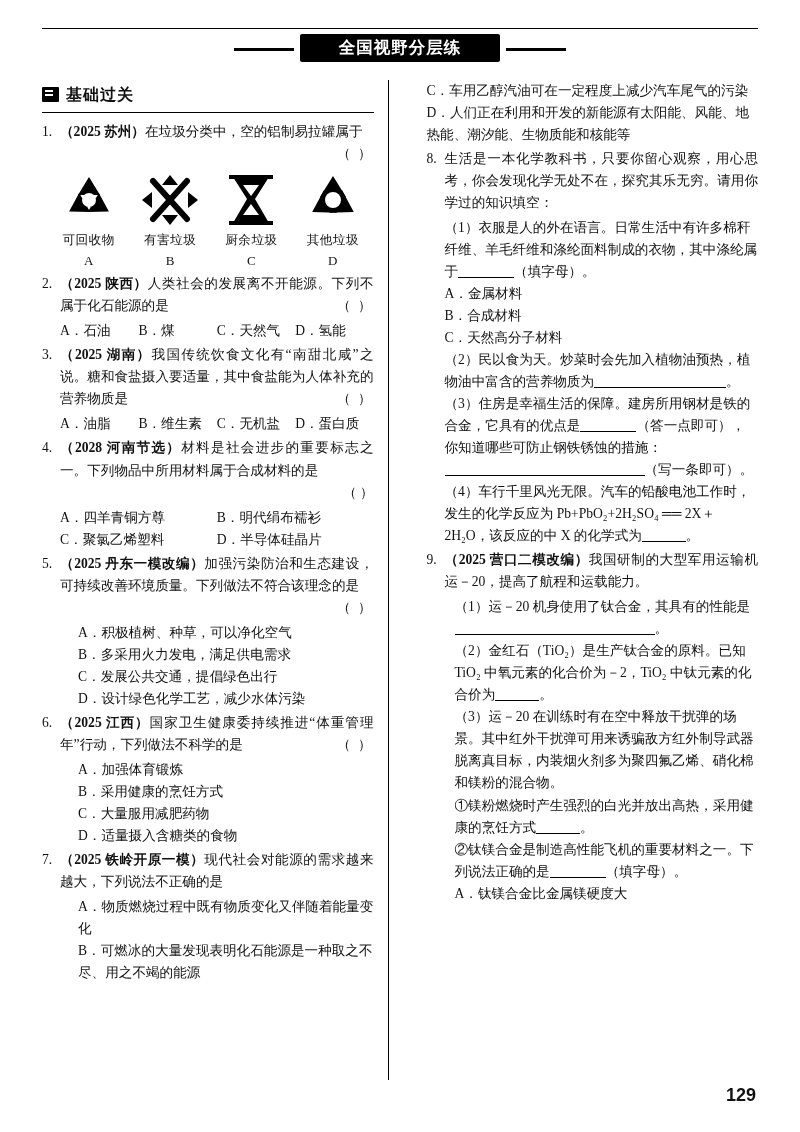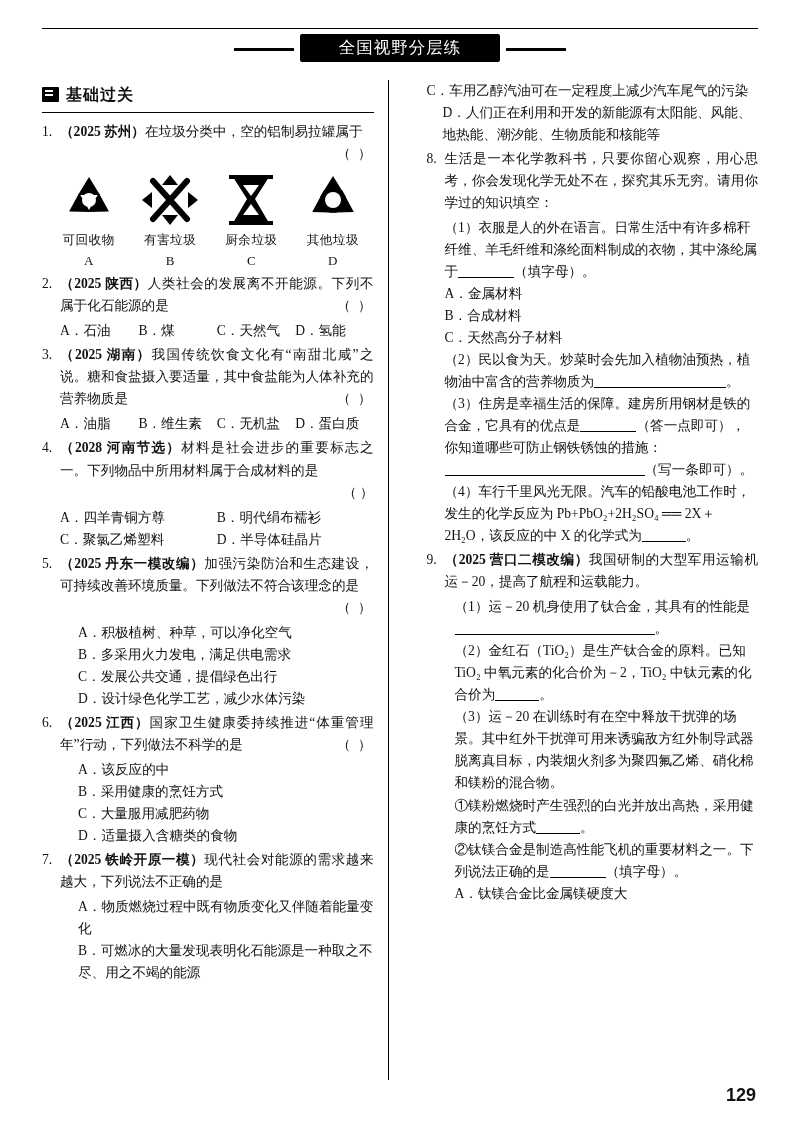--- a/index.html
+++ b/index.html
@@ -29,21 +29,21 @@
     left: 0;
     width: 800px;
     text-align: center;
   }
   .banner-inner {
     display: inline-block;
     position: relative;
     padding: 3px 39px;
     background: #000;
     color: #fff;
-    font-weight: normal;
+    font-weight: bold;
     font-size: 16.5px;
     letter-spacing: 1px;
     font-family: "Liberation Sans", "DejaVu Sans", sans-serif;
     border-radius: 2px;
   }
   .banner-inner::before,
   .banner-inner::after {
     content: "";
     position: absolute;
     top: 50%;
@@ -343,21 +343,21 @@
         <div class="opt-line">D．设计绿色化学工艺，减少水体污染</div>
       </div>
 
       <div class="q">
         <span class="q-num">6.</span>
         <span class="q-body">
           <span class="src">（2025 江西）</span><span>国家卫生健康委持续推进“体重管理年”行动，下列做法不科学的是</span><span class="paren">（    ）</span>
         </span>
       </div>
       <div class="opts">
-        <div class="opt-line">A．该反应的中</div>
+        <div class="opt-line">A．加强体育锻炼</div>
         <div class="opt-line">B．采用健康的烹饪方式</div>
         <div class="opt-line">C．大量服用减肥药物</div>
         <div class="opt-line">D．适量摄入含糖类的食物</div>
       </div>
 
       <div class="q">
         <span class="q-num">7.</span>
         <span class="q-body">
           <span class="src">（2025 铁岭开原一模）</span><span>现代社会对能源的需求越来越大，下列说法不正确的是</span>
         </span>
@@ -366,21 +366,21 @@
         <div class="opt-line">A．物质燃烧过程中既有物质变化又伴随着能量变化</div>
         <div class="opt-line">B．可燃冰的大量发现表明化石能源是一种取之不尽、用之不竭的能源</div>
       </div>
 
     </div>
 
     <div class="col right">
 
       <div class="opts" style="margin-left:0">
         <div class="opt-line" style="margin-left:0">C．车用乙醇汽油可在一定程度上减少汽车尾气的污染</div>
-        <div class="opt-line" style="margin-left:16px">D．人们正在利用和开发的新能源有太阳能、风能、地热能、潮汐能、生物质能和核能等</div>
+        <div class="opt-line" style="margin-left:0">D．人们正在利用和开发的新能源有太阳能、风能、地热能、潮汐能、生物质能和核能等</div>
       </div>
 
       <div class="q">
         <span class="q-num">8.</span>
         <span class="q-body">
           <span>生活是一本化学教科书，只要你留心观察，用心思考，你会发现化学无处不在，探究其乐无穷。请用你学过的知识填空：</span>
         </span>
       </div>
       <div class="opts" style="margin-left:18px">
         <div>

